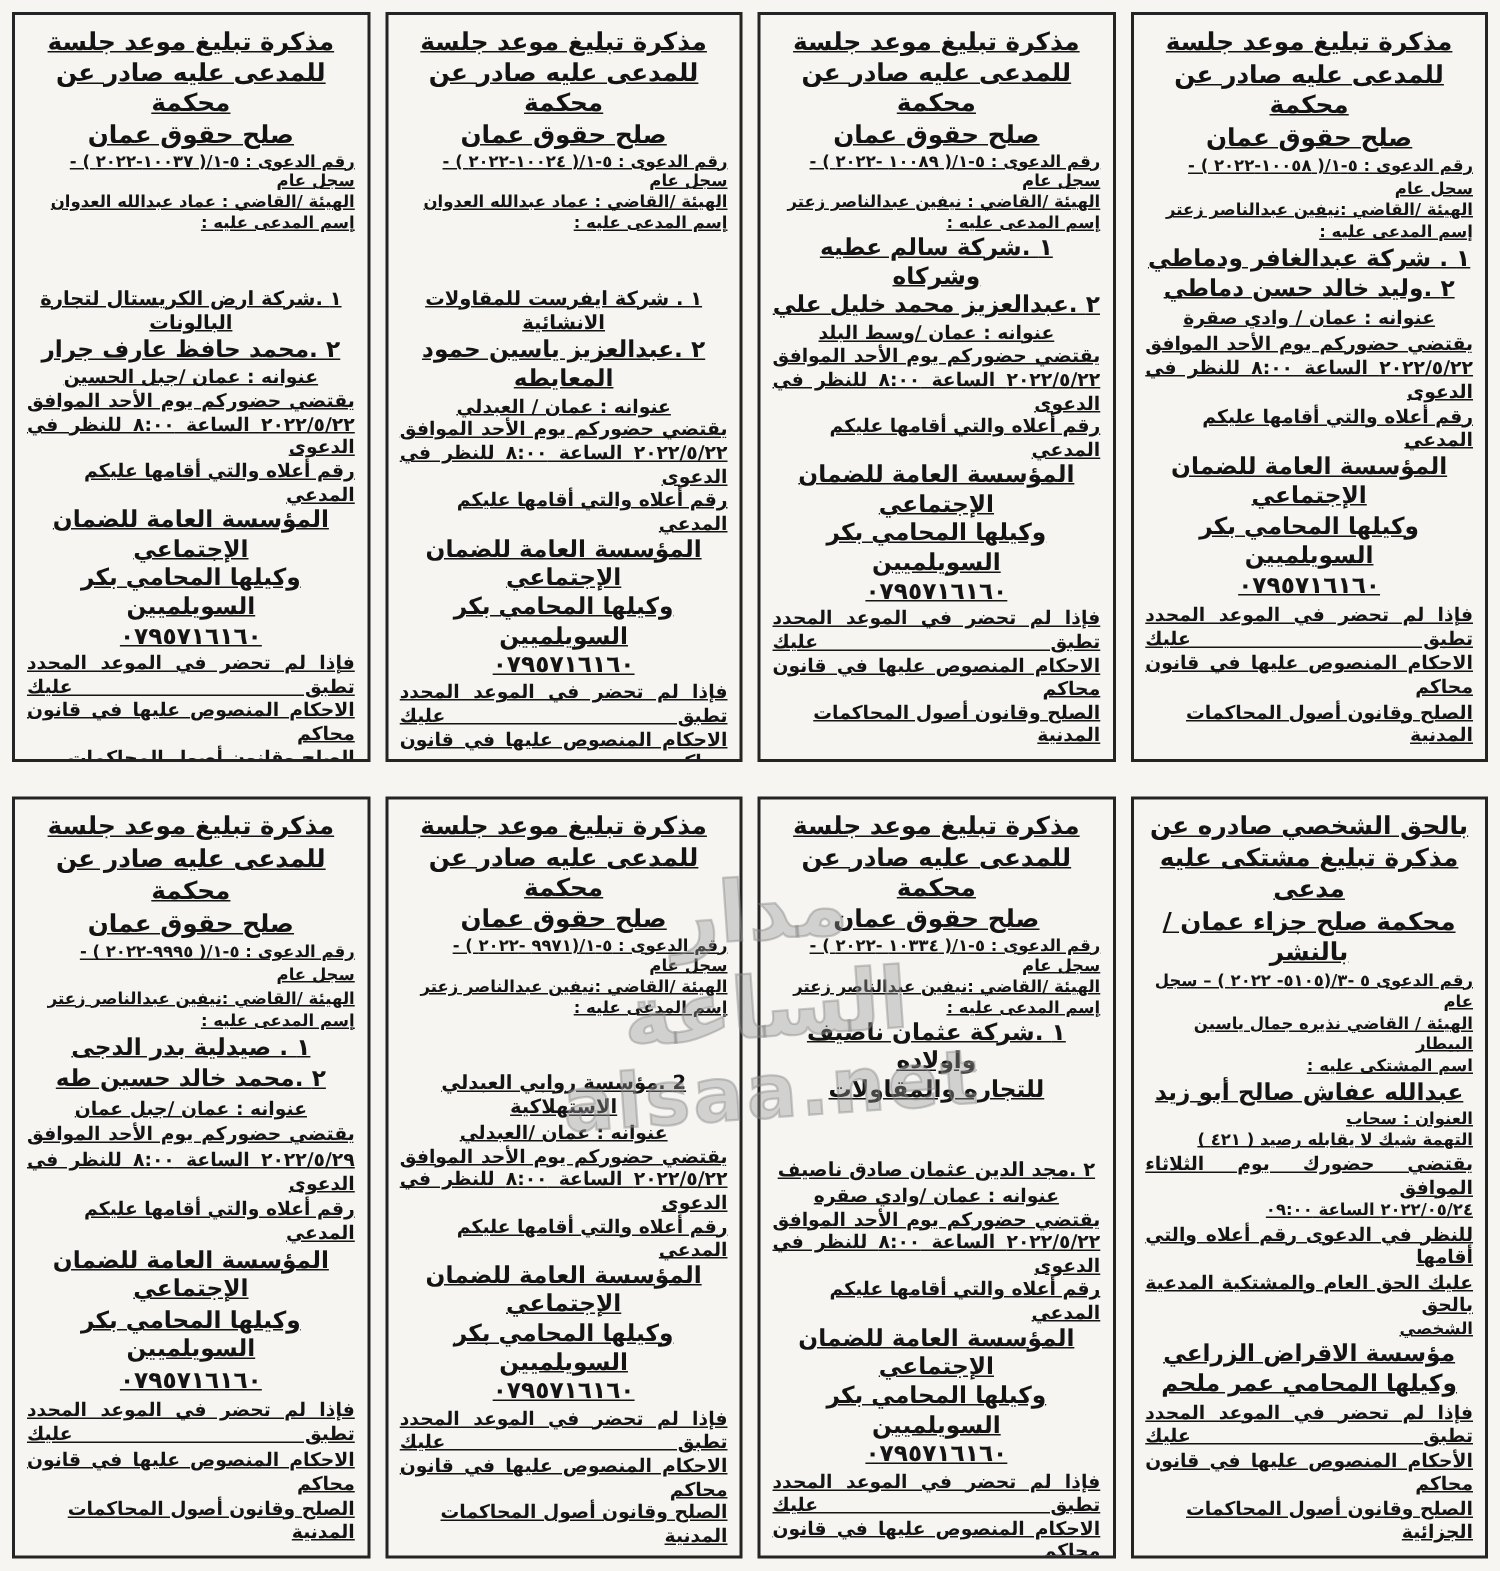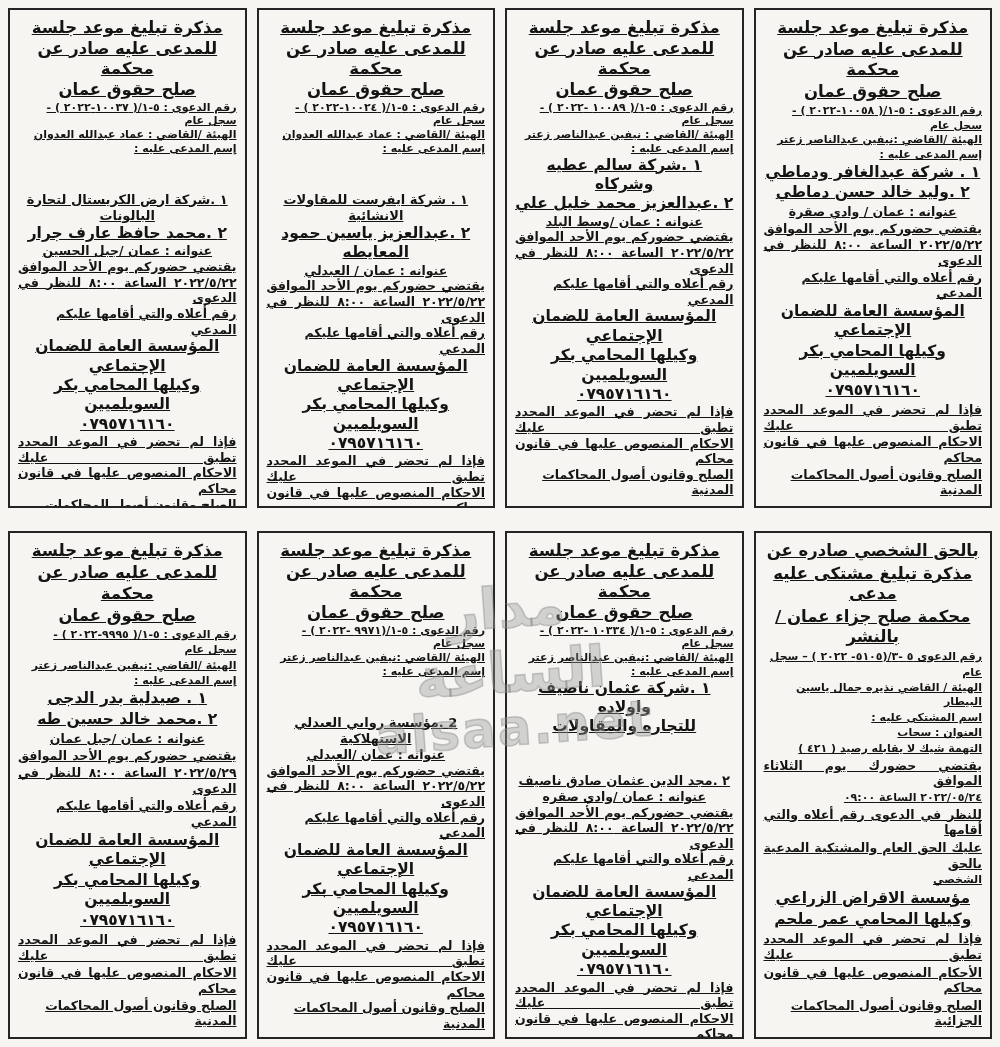--- a/index.html
+++ b/index.html
@@ -141,20 +141,21 @@
       <div class="ln s-center">الصلح وقانون أصول المحاكمات المدنية</div>
     </section>
     <section class="notice">
       <div class="ln s-title">بالحق الشخصي صادره عن</div>
       <div class="ln s-title">مذكرة تبليغ مشتكى عليه مدعى</div>
       <div class="ln s-title">محكمة صلح جزاء عمان /بالنشر</div>
       <div class="ln s-meta">رقم الدعوى ٥ -٣/(٥١٠٥- ٢٠٢٢ ) – سجل</div>
       <div class="ln s-meta">عام</div>
       <div class="ln s-meta">الهيئة / القاضي نذيره جمال ياسين البيطار</div>
       <div class="ln s-meta">اسم المشتكى عليه :</div>
+      <div class="ln s-name">عبدالله عفاش صالح أبو زيد</div>
       <div class="ln s-meta">العنوان : سحاب</div>
       <div class="ln s-meta">التهمة شيك لا يقابله رصيد ( ٤٢١ )</div>
       <div class="ln s-just">يقتضي حضورك يوم الثلاثاء الموافق</div>
       <div class="ln s-meta">٢٠٢٢/٠٥/٢٤ الساعة ٠٩:٠٠</div>
       <div class="ln s-just">للنظر في الدعوى رقم أعلاه والتي أقامها</div>
       <div class="ln s-just">عليك الحق العام والمشتكية المدعية بالحق</div>
       <div class="ln s-meta">الشخصي</div>
       <div class="ln s-namelg">مؤسسة الاقراض الزراعي</div>
       <div class="ln s-namelg">وكيلها المحامي عمر ملحم</div>
       <div class="ln s-just">فإذا لم تحضر في الموعد المحدد تطبق عليك</div>

